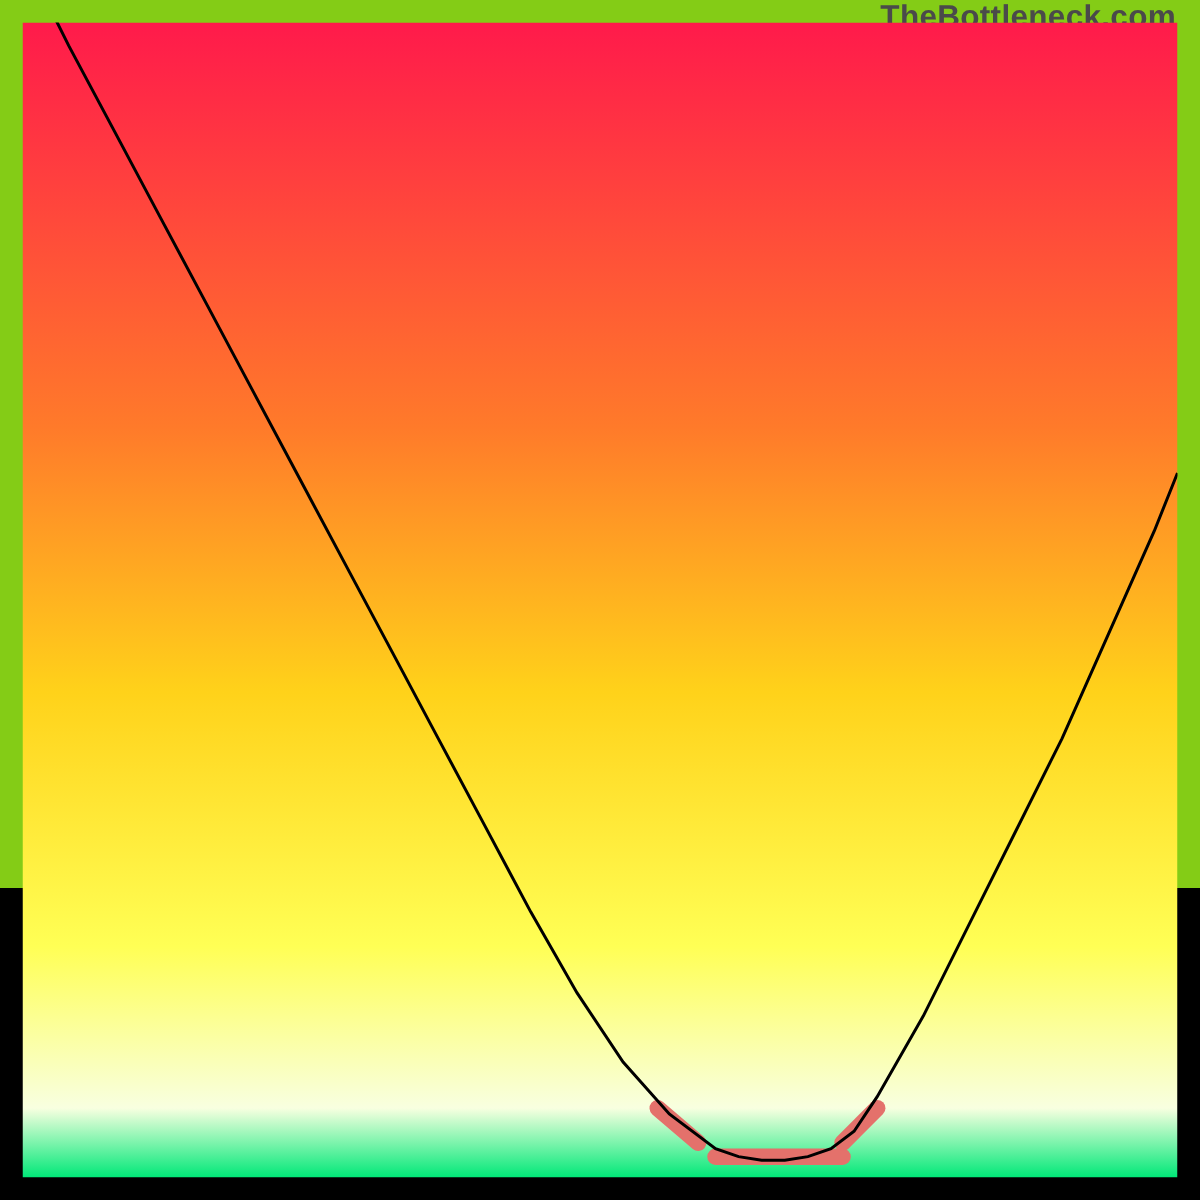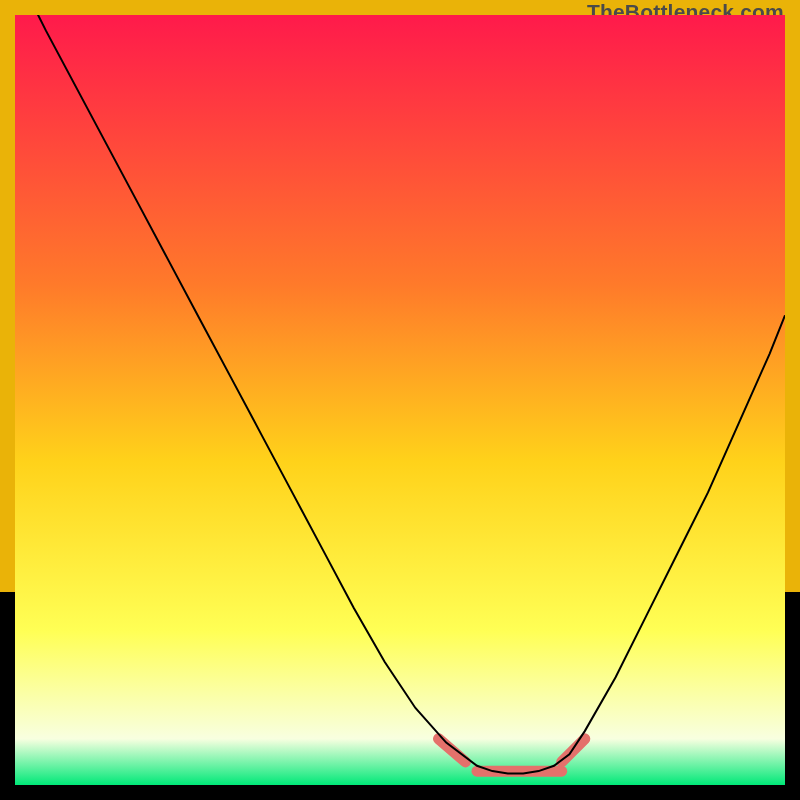--- a/index.html
+++ b/index.html
@@ -1,21 +1,21 @@
 <!DOCTYPE html>
 <html><head>
 <meta charset="utf-8">
 <style>
   * { margin: 0; padding: 0; box-sizing: border-box; }
   html, body { width: 800px; height: 800px; overflow: hidden; background: #000; }
   .frame {
     position: relative;
     width: 800px;
     height: 592px;
-    background: #eab308;
+    background: #84cc16;
     text-align: right;
   }
   .plot {
     position: absolute;
     left: 15px;
     top: 15px;
     width: 770px;
     height: 770px;
   }
   .watermark {

